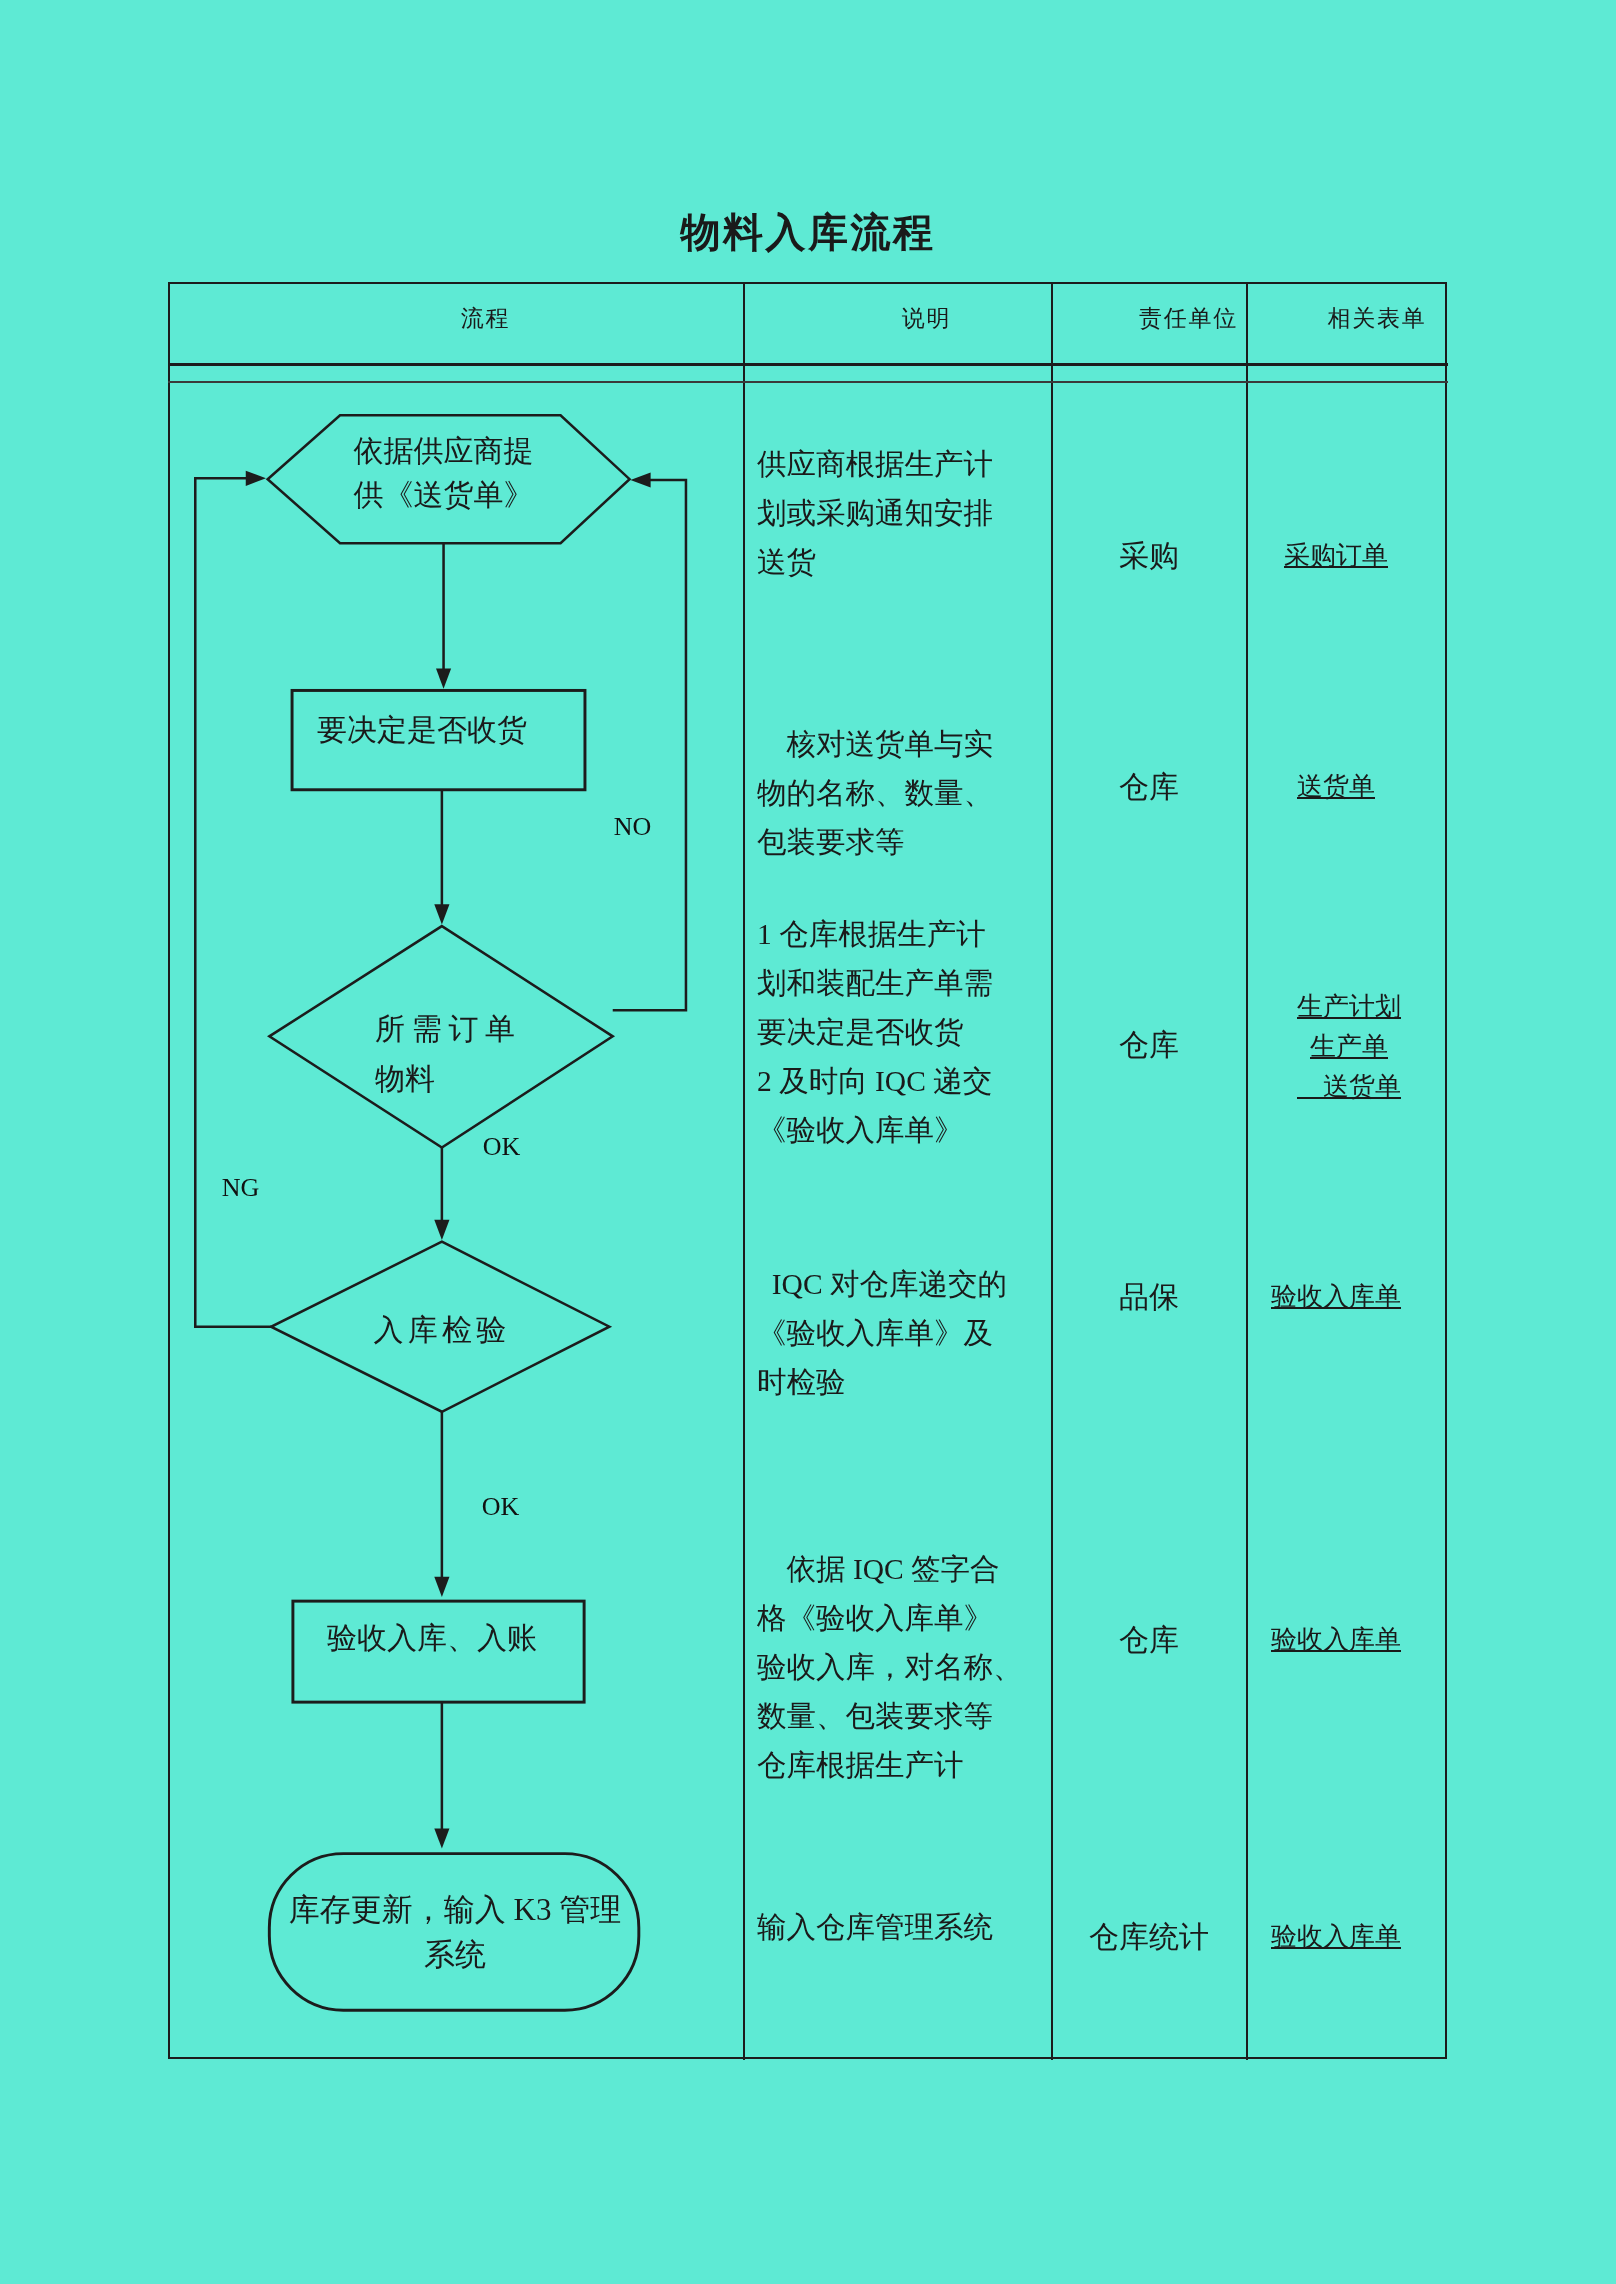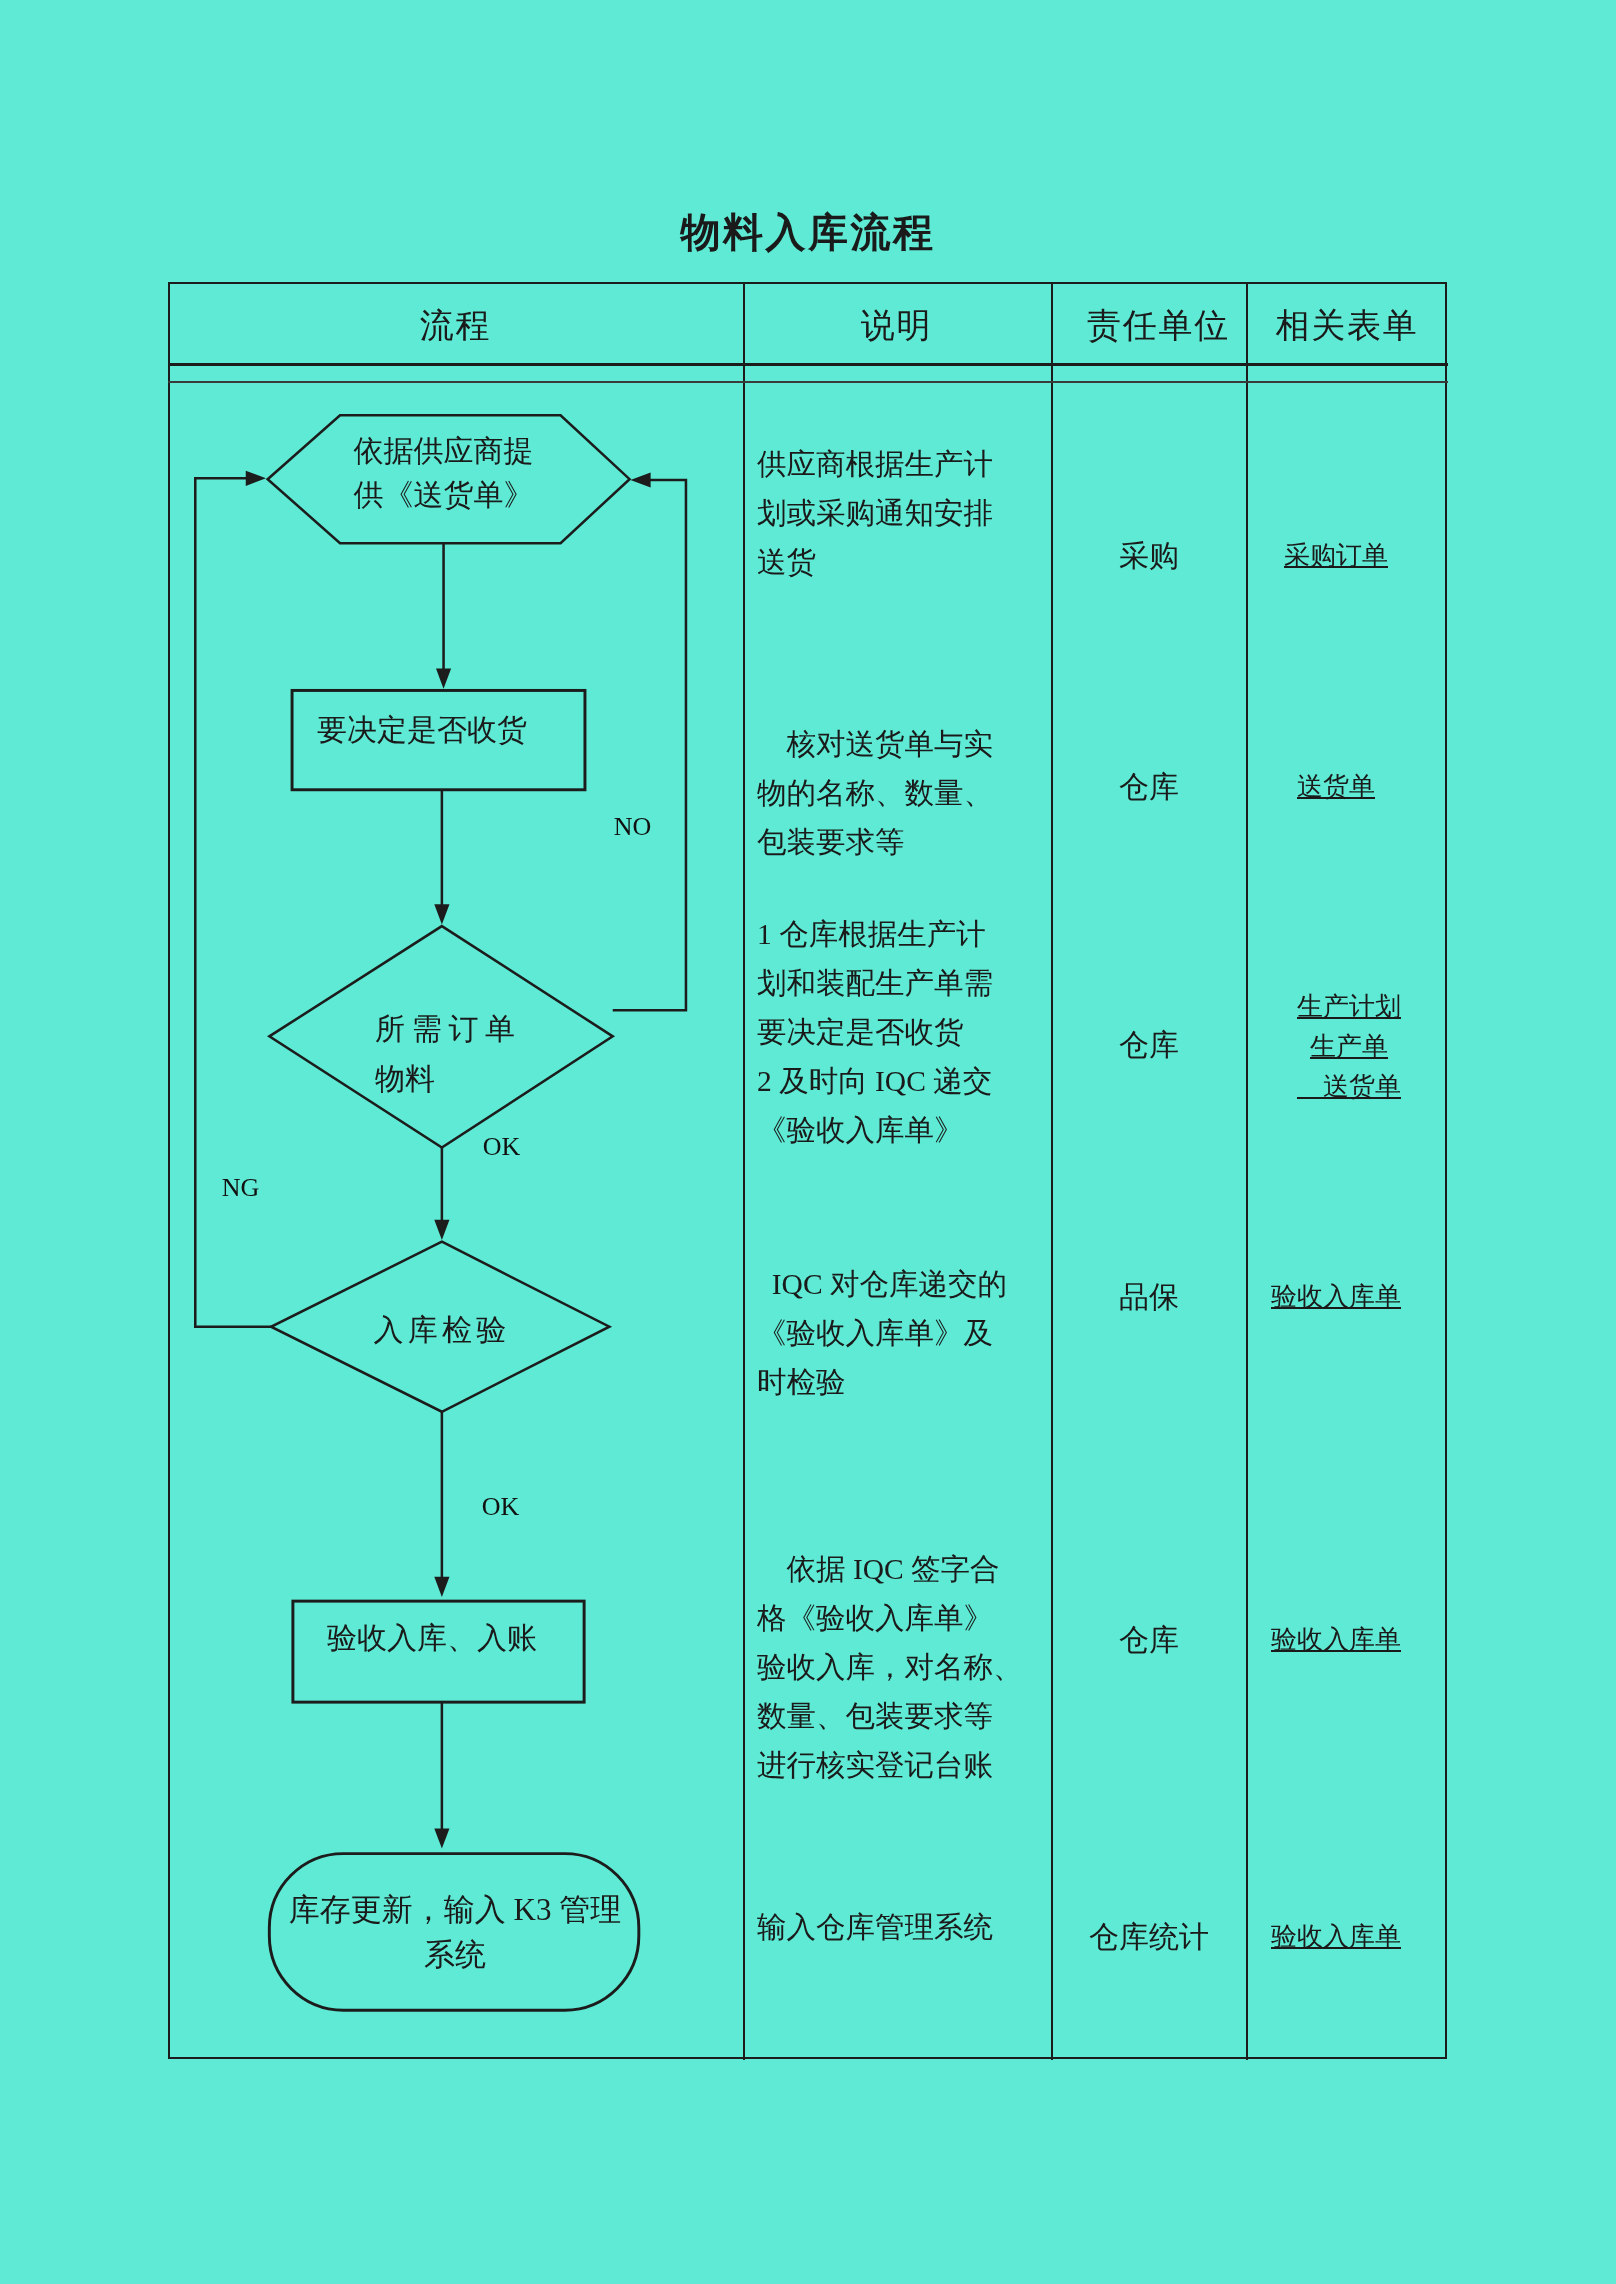--- a/index.html
+++ b/index.html
@@ -20,21 +20,21 @@
   
   .tbl-outer{
     left:168px;top:282px;width:1275px;height:1773px;
     border:2.5px solid #1c1c1c;
   }
   .vline{top:282px;height:1778px;width:1.7px;background:#1c1c1c;}
   .v1{left:743px;} .v2{left:1051px;} .v3{left:1246px;}
   .hline{left:168px;width:1280px;background:#1c1c1c;}
   .hd1{top:363px;height:2.5px;}
   .hd2{top:381px;height:1.7px;background:#3a3a3a;}
-  .hcell{top:303px;font-size:34px;text-align:center;letter-spacing:1.7px;}
+  .hcell{top:303px;font-size:23px;text-align:center;letter-spacing:1.7px;padding-left:30px;}
   .hc1{left:168px;width:575px;}
   .hc2{left:743px;width:307px;}
   .hc3{left:1051px;width:215px;}
   .hc4{left:1246px;width:202px;}
   
   .desc{left:757px;width:291px;font-size:29.5px;line-height:49px;white-space:pre-line;}
   .unit{left:1052px;width:194px;font-size:30px;line-height:35px;text-align:center;}
   .form{left:1248px;width:176px;font-size:26px;line-height:35px;text-align:center;white-space:pre-line;text-decoration:underline;}
   .form-multi{line-height:40px;padding-left:13px;}
   
@@ -145,21 +145,21 @@
   <div class="abs desc" style="top:1260px"> IQC 对仓库递交的
 《验收入库单》及
 时检验</div>
   <div class="abs unit" style="top:1279px">品保</div>
   <div class="abs form" style="top:1279px">验收入库单</div>
 
   <div class="abs desc" style="top:1545px">　依据 IQC 签字合
 格《验收入库单》
 验收入库，对名称、
 数量、包装要求等
-进行核实登记台账</div>
+仓库根据生产计</div>
   <div class="abs unit" style="top:1622px">仓库</div>
   <div class="abs form" style="top:1622px">验收入库单</div>
 
   <div class="abs desc" style="top:1903px">输入仓库管理系统</div>
   <div class="abs unit" style="top:1919px">仓库统计</div>
   <div class="abs form" style="top:1919px">验收入库单</div>
 
 </div>
 
 

